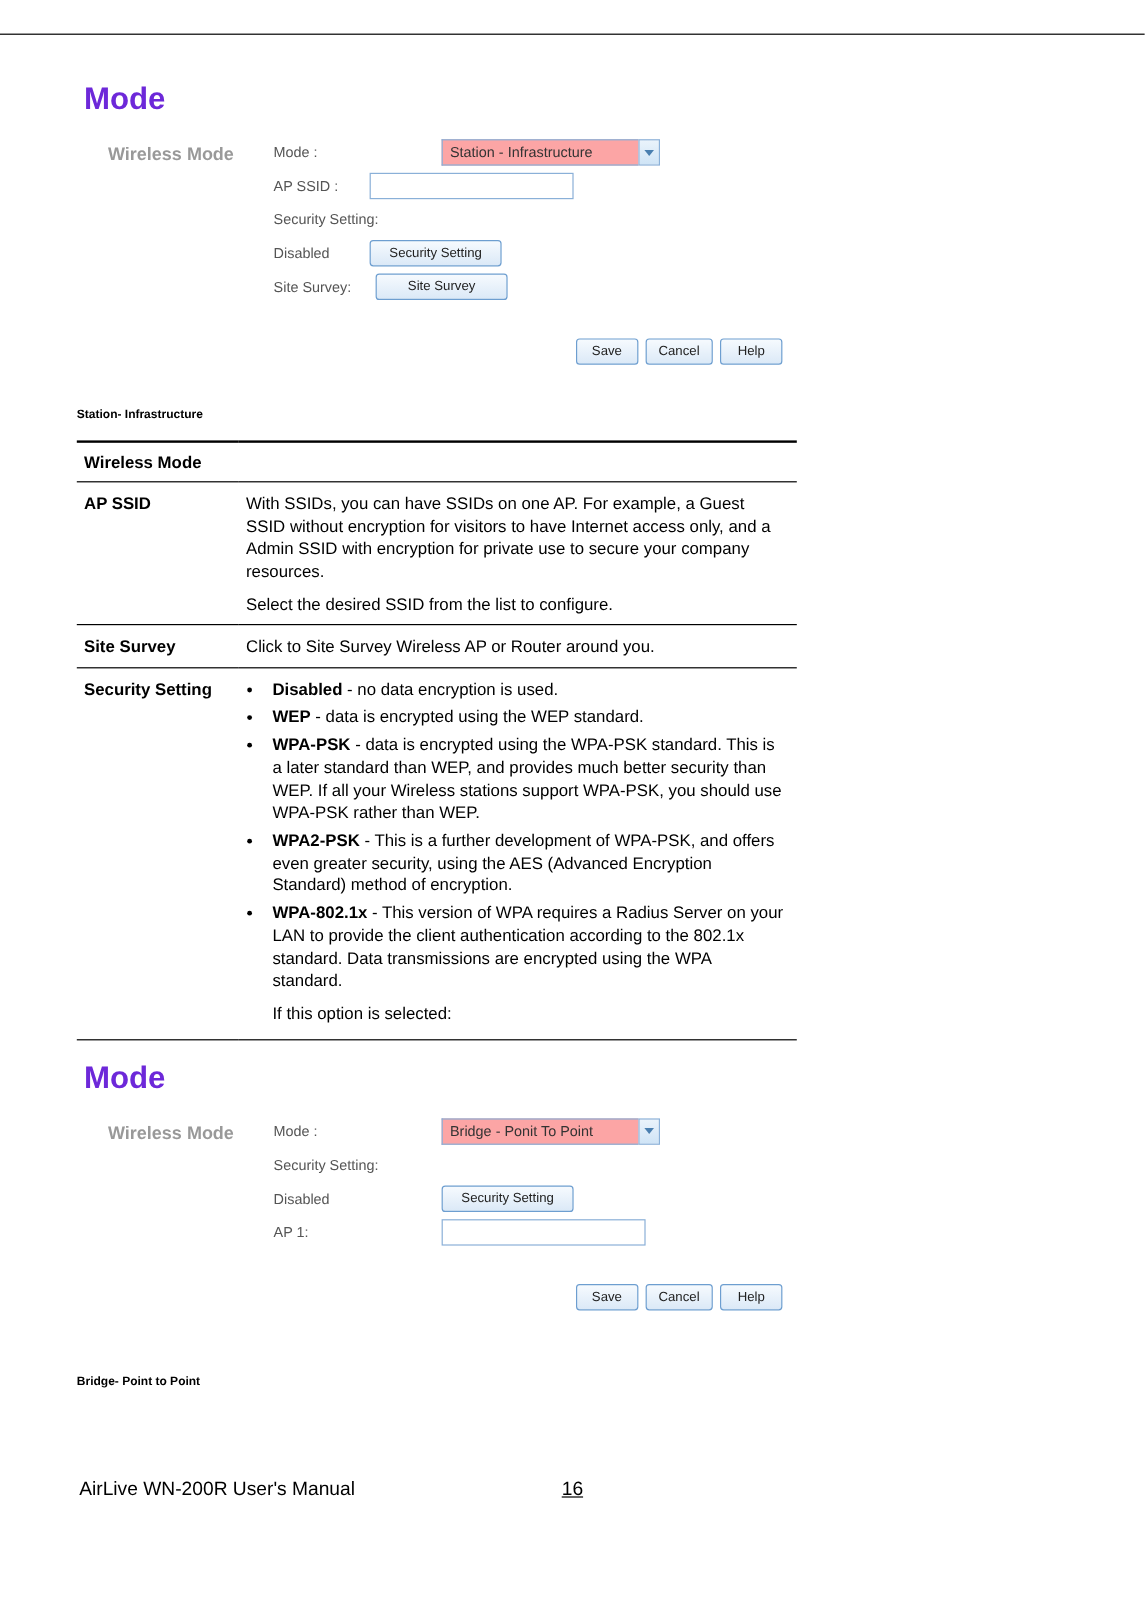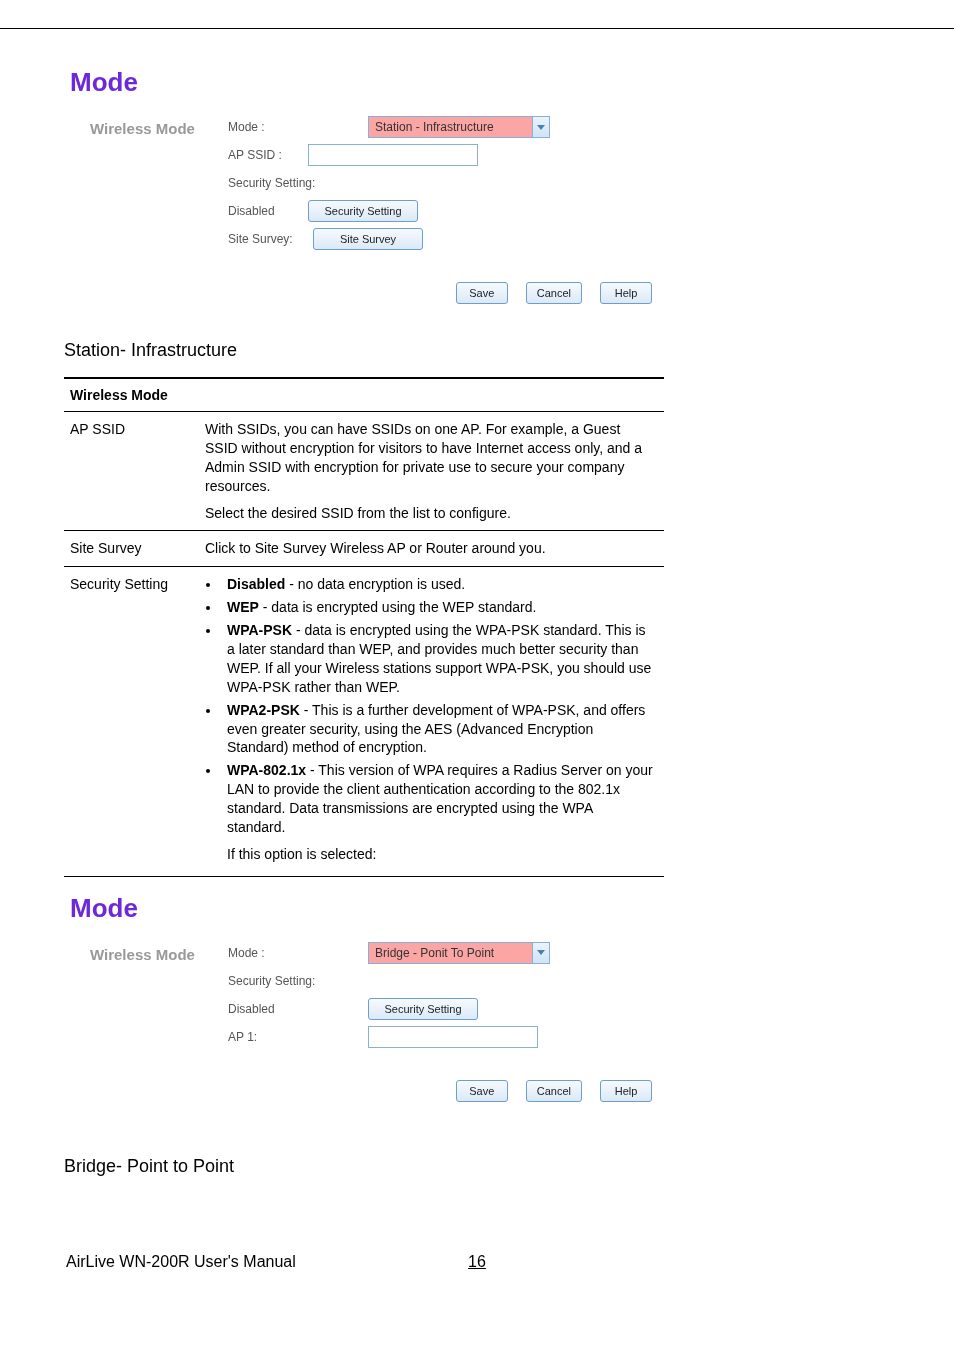--- a/index.html
+++ b/index.html
@@ -108,30 +108,30 @@
     padding: 0 10px;
     font-family: Tahoma, sans-serif;
     font-size: 11px;
     color: #222;
     cursor: pointer;
     min-width: 52px;
   }
   .btn-wide { width: 110px; }
   .btn-row {
     display: flex;
-    gap: 18px;
+    gap: 6px;
     justify-content: flex-end;
     padding-right: 4px;
     margin-top: 26px;
     margin-left: 0;
     width: 592px;
   }
   .caption {
-    font-weight: normal;
-    font-size: 18px;
+    font-weight: bold;
+    font-size: 10px;
     margin: 16px 0 16px 0;
   }
   table.info {
     border-collapse: collapse;
     width: 600px;
     margin: 12px 0 0 0;
   }
   table.info th.header-row {
     border-top: 2px solid #000;
     border-bottom: 1px solid #000;
@@ -142,21 +142,21 @@
   table.info td {
     border-top: 1px solid #000;
     vertical-align: top;
     padding: 8px 10px 8px 6px;
     font-size: 14px;
     line-height: 1.35;
   }
   table.info tr.lastrow td { border-bottom: 1px solid #000; }
   table.info td.keycell {
     width: 135px;
-    font-weight: normal;
+    font-weight: bold;
   }
   ul.sec-list {
     margin: 0;
     padding-left: 16px;
   }
   ul.sec-list li {
     margin-bottom: 4px;
     padding-left: 6px;
   }
   .subpara { margin-top: 8px; }

